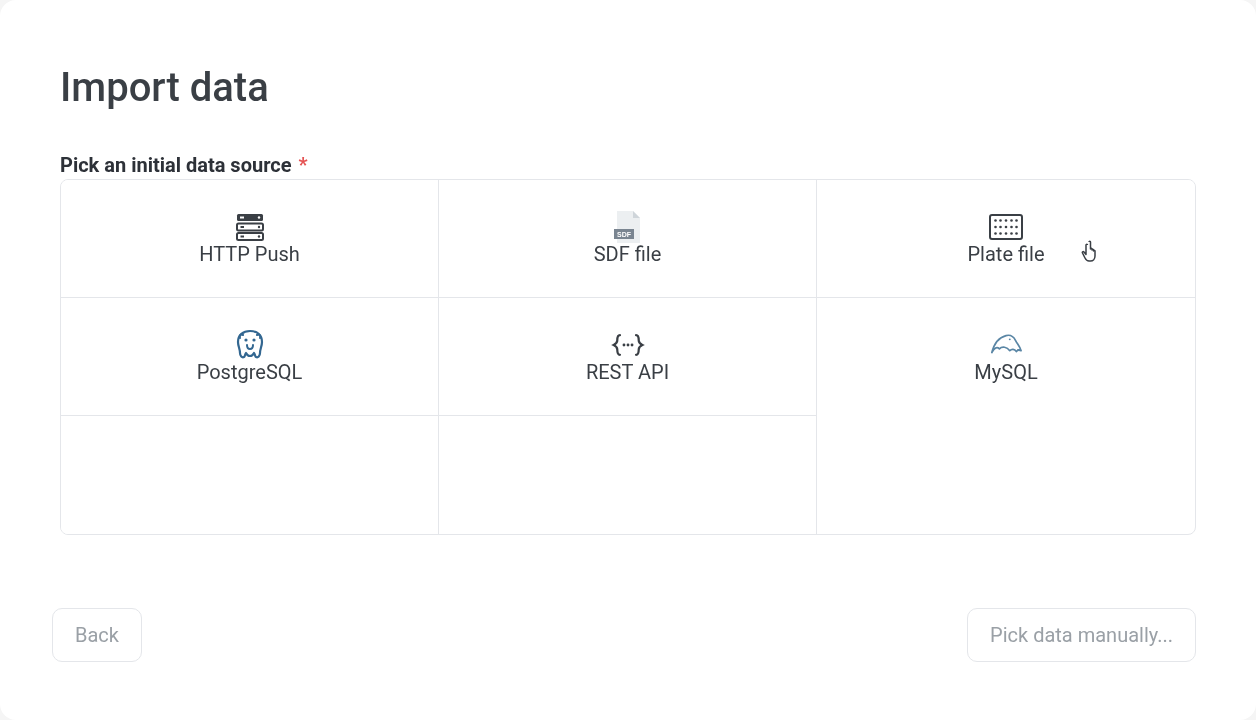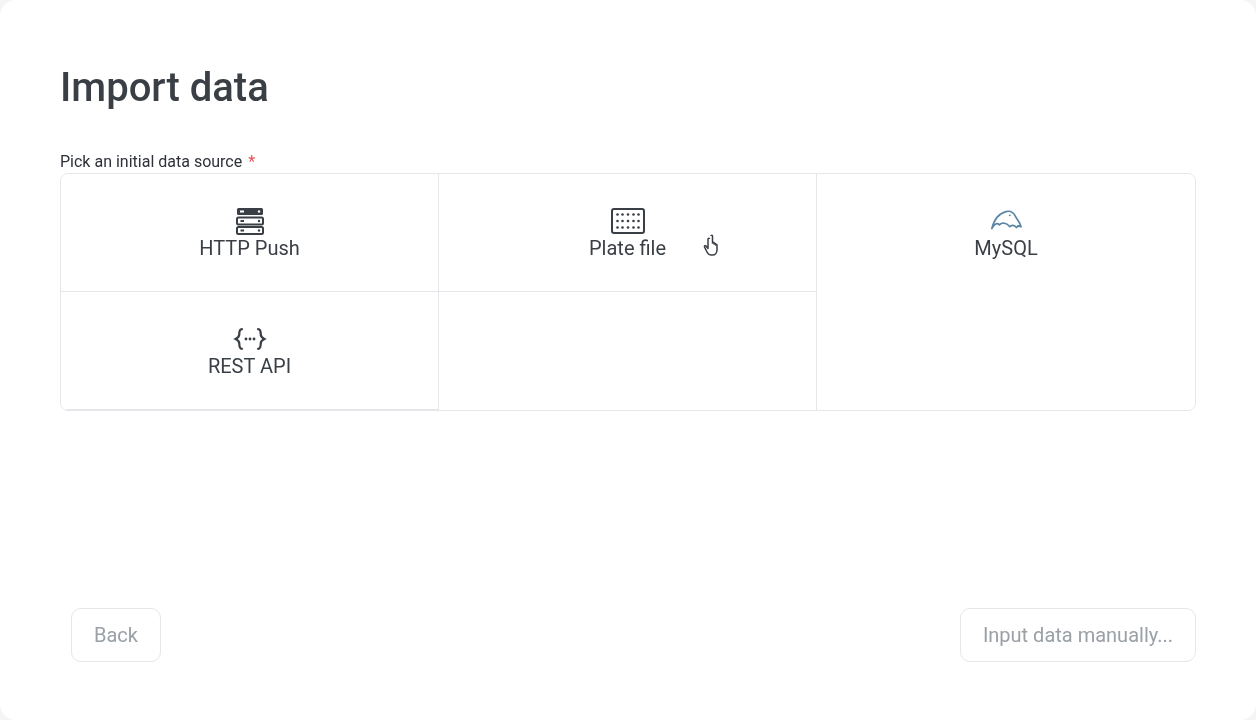--- a/index.html
+++ b/index.html
@@ -24,23 +24,23 @@
       padding: 64px 60px 50px 60px;
       position: relative;
     }
     .page-title {
       font-size: 40px;
       font-weight: 500;
       color: #3a3f45;
       margin-bottom: 40px;
     }
     .section-label {
-      font-size: 16px;
+      font-size: 20px;
       color: #2d3138;
-      font-weight: 400;
+      font-weight: 700;
       line-height: 1.4;
     }
     .required-asterisk {
       color: #e55353;
       margin-left: 2px;
     }
     .section-hint {
       font-size: 19px;
       color: #9aa0a6;
       font-weight: 400;
@@ -81,21 +81,21 @@
       justify-content: center;
     }
     .tile-label {
       font-size: 20px;
       color: #3a3f45;
       font-weight: 400;
     }
     .footer-buttons {
       position: absolute;
       bottom: 58px;
-      left: 71px;
+      left: 52px;
       right: 60px;
       display: flex;
       justify-content: space-between;
     }
     .btn {
       font-size: 20px;
       color: #9aa0a6;
       border: 1px solid #e4e6ea;
       border-radius: 10px;
       background: #fff;
@@ -134,20 +134,31 @@
           <circle cx="25" cy="14" r="1.2" fill="#3a3f45"></circle>
           <rect x="3" y="20" width="26" height="7" rx="1.5" fill="none" stroke="#3a3f45" stroke-width="2"></rect>
           <rect x="6.5" y="22.5" width="3.5" height="2" fill="#3a3f45"></rect>
           <circle cx="25" cy="23.5" r="1.2" fill="#3a3f45"></circle>
         </svg>
       </div>
       <div class="tile-label">HTTP Push</div>
     </div>
 
 
+    <div class="tile">
+      <div class="icon-wrap">
+        <svg width="30" height="34" viewBox="0 0 30 34">
+          <path d="M4 1 H20 L27 8 V33 H4 Z" fill="#eceff1"></path>
+          <path d="M20 1 L27 8 H20 Z" fill="#cfd5da"></path>
+          <rect x="1" y="19" width="20" height="10" fill="#7a8591"></rect>
+          <text x="11" y="26.5" font-size="7" font-family="Arial" font-weight="bold" fill="#fff" text-anchor="middle">SDF</text>
+        </svg>
+      </div>
+      <div class="tile-label">SDF file</div>
+    </div>
 
     <div class="tile" style="position:relative;">
       <div class="icon-wrap">
         <svg width="34" height="26" viewBox="0 0 34 26">
           <rect x="1" y="1" width="32" height="24" rx="2" fill="none" stroke="#3a3f45" stroke-width="2"></rect>
           <g fill="#3a3f45">
             <circle cx="6.5" cy="6.5" r="1.3"></circle>
               <circle cx="11.5" cy="6.5" r="1.3"></circle>
               <circle cx="17" cy="6.5" r="1.3"></circle>
               <circle cx="22.5" cy="6.5" r="1.3"></circle>
@@ -164,46 +175,58 @@
               <circle cx="27.5" cy="19.5" r="1.3"></circle>
           </g>
         </svg>
       </div>
       <div class="tile-label">Plate file</div>
       <svg class="cursor-pointer" width="22" height="24" viewBox="0 0 22 24" style="left:264px; top:60px;">
         <path d="M8 2 C8 1 9.5 1 9.5 2 V9 C9.5 8 11 8 11 9 V10 C11 9 12.5 9 12.5 10 V11 C12.5 10 14 10 14 11 V16 C14 19 12 21 9.5 21 H8 C6 21 5 20 4 18 L1.5 13 C1 12 2 11 3 12 L5 14.5 V5 C5 4 6.5 4 6.5 5" fill="none" stroke="#3a3f45" stroke-width="1.5" stroke-linejoin="round"></path>
       </svg>
     </div>
 
-
-    <div class="tile last-row">
-      <div class="icon-wrap">
-        <svg width="36" height="28" viewBox="0 0 36 28">
-          <path d="M3 22 C5 14 10 6 18 4 C22 3 26 5 28 9 C30 13 33 16 34 20 C32 19 30 19 29 21 C27 18 24 18 22 20 C19 16 14 15 11 18 C8 15 5 18 3 22 Z" fill="none" stroke="#5a86a5" stroke-width="1.8" stroke-linejoin="round"></path>
-          <circle cx="22" cy="8" r="1" fill="#5a86a5"></circle>
-        </svg>
-      </div>
-      <div class="tile-label">MySQL</div>
+    <div class="tile">
+      <div class="icon-wrap">
+        <svg width="34" height="32" viewBox="0 0 34 32">
+          <path d="M17 2 C10 2 5 6 5 13 C5 17 7 20 7 24 C7 27 9 29 11 28 C12 27.5 12 25 13 24 C14 26 16 27 17 27 C18 27 20 26 21 24 C22 25 22 27.5 23 28 C25 29 27 27 27 24 C27 20 29 17 29 13 C29 6 24 2 17 2 Z" fill="none" stroke="#336791" stroke-width="2.2" stroke-linejoin="round"></path>
+          <circle cx="13" cy="11" r="1.6" fill="#336791"></circle>
+          <circle cx="21" cy="11" r="1.6" fill="#336791"></circle>
+          <path d="M14 16 C14 18 15 20 17 20 C19 20 20 18 20 16" fill="none" stroke="#336791" stroke-width="2" stroke-linecap="round"></path>
+          <path d="M10 6 C8 5 6 6 7 9 M24 6 C26 5 28 6 27 9" fill="none" stroke="#336791" stroke-width="2" stroke-linecap="round"></path>
+        </svg>
+      </div>
+      <div class="tile-label">PostgreSQL</div>
     </div>
 
     <div class="tile">
       <div class="icon-wrap">
         <svg width="38" height="28" viewBox="0 0 38 28">
           <path d="M10 3 C7 3 7 6 7 9 C7 12 5 13 3 14 C5 15 7 16 7 19 C7 22 7 25 10 25" fill="none" stroke="#3a3f45" stroke-width="2.5" stroke-linecap="round"></path>
           <path d="M28 3 C31 3 31 6 31 9 C31 12 33 13 35 14 C33 15 31 16 31 19 C31 22 31 25 28 25" fill="none" stroke="#3a3f45" stroke-width="2.5" stroke-linecap="round"></path>
           <circle cx="14.5" cy="14" r="1.6" fill="#3a3f45"></circle>
           <circle cx="19" cy="14" r="1.6" fill="#3a3f45"></circle>
           <circle cx="23.5" cy="14" r="1.6" fill="#3a3f45"></circle>
         </svg>
       </div>
       <div class="tile-label">REST API</div>
     </div>
 
+    <div class="tile last-row">
+      <div class="icon-wrap">
+        <svg width="36" height="28" viewBox="0 0 36 28">
+          <path d="M3 22 C5 14 10 6 18 4 C22 3 26 5 28 9 C30 13 33 16 34 20 C32 19 30 19 29 21 C27 18 24 18 22 20 C19 16 14 15 11 18 C8 15 5 18 3 22 Z" fill="none" stroke="#5a86a5" stroke-width="1.8" stroke-linejoin="round"></path>
+          <circle cx="22" cy="8" r="1" fill="#5a86a5"></circle>
+        </svg>
+      </div>
+      <div class="tile-label">MySQL</div>
+    </div>
+
     <div class="tile last-row"></div>
     <div class="tile last-row"></div>
 
   </div>
 
   <div class="footer-buttons">
     <button class="btn">Back</button>
-    <button class="btn">Input data manually...</button>
+    <button class="btn">Pick data manually...</button>
   </div>
 </div>
 
 </body></html>

